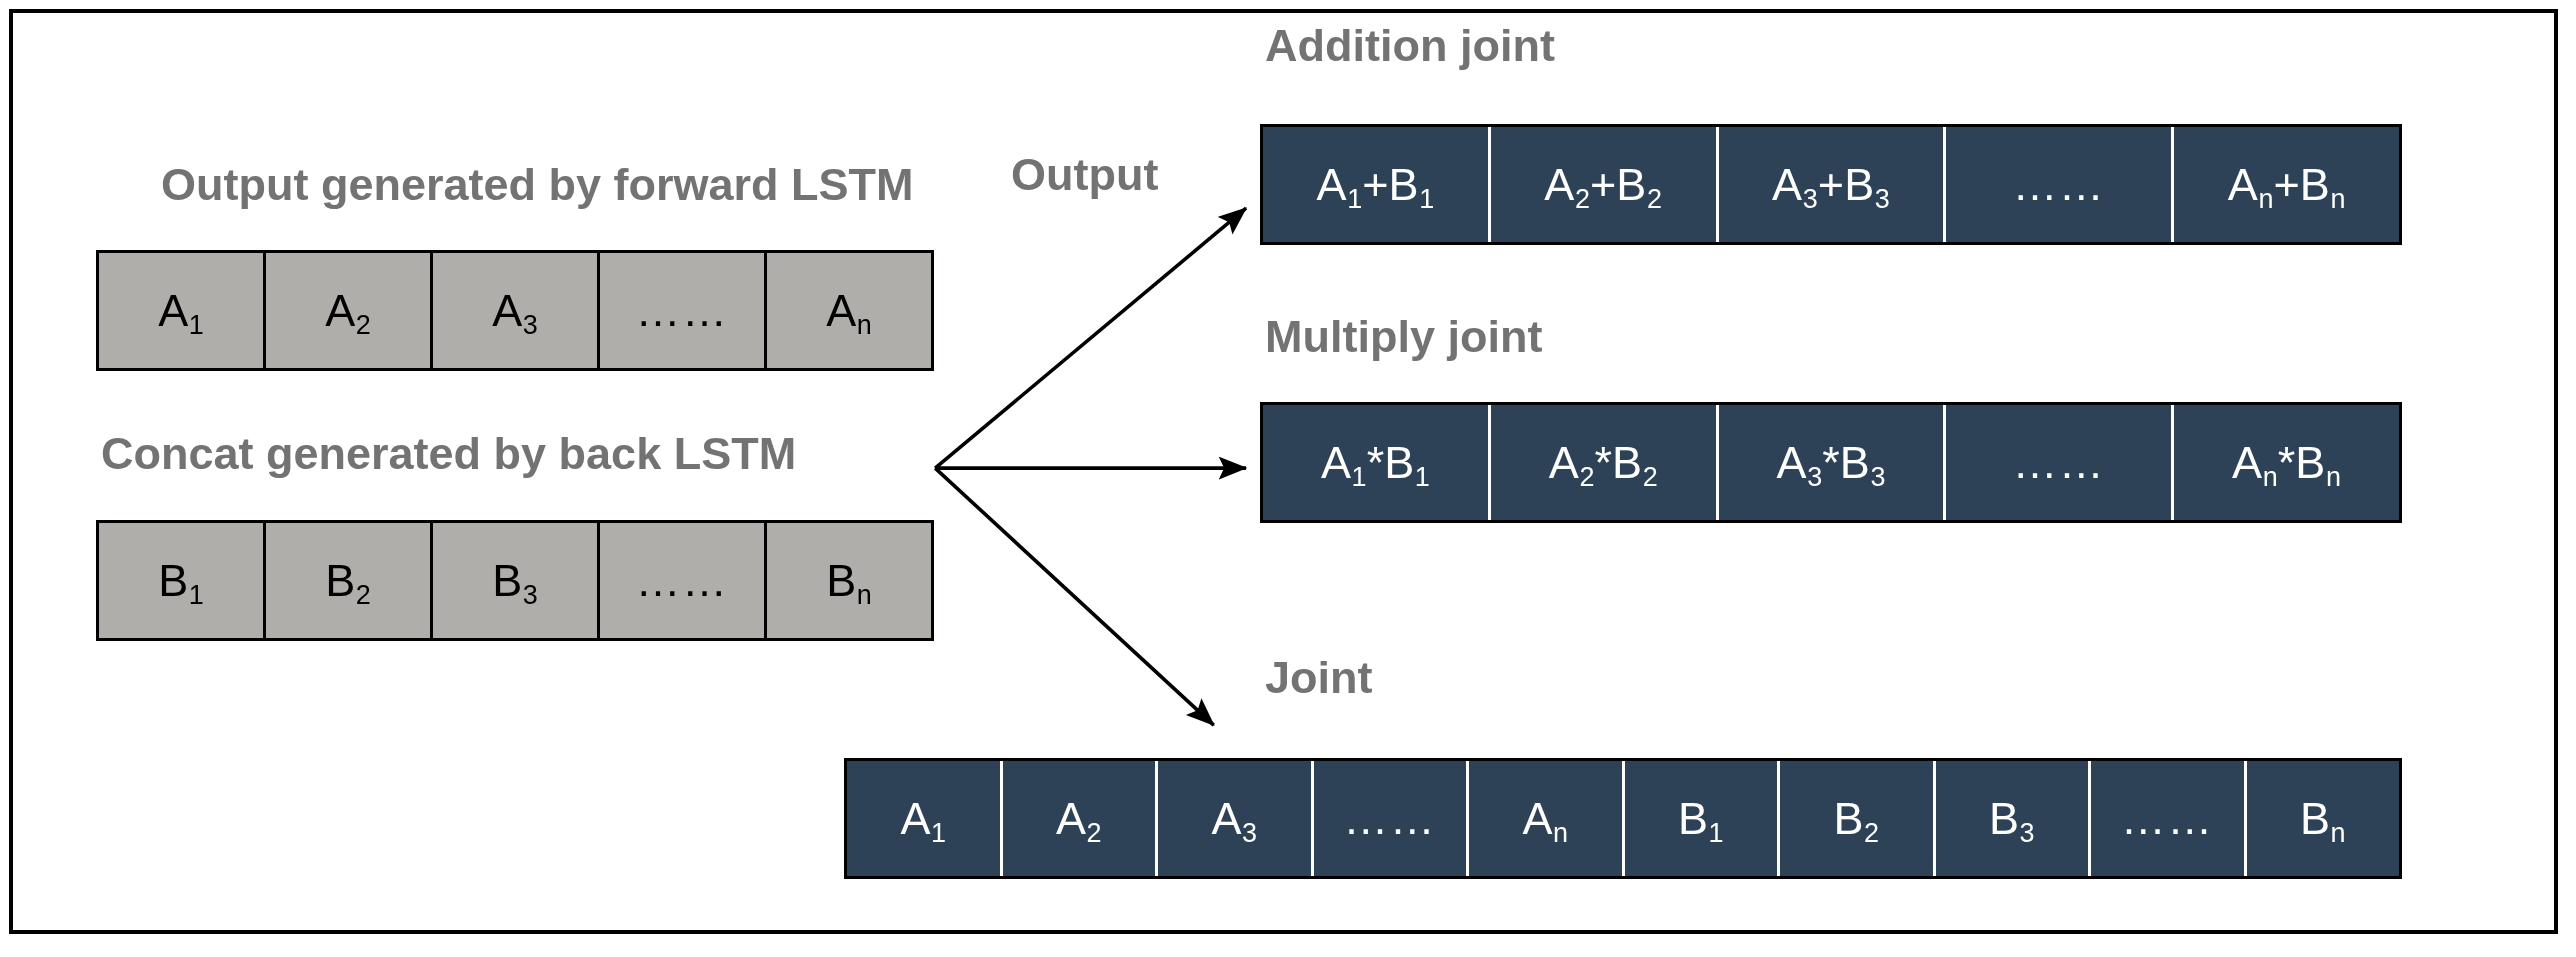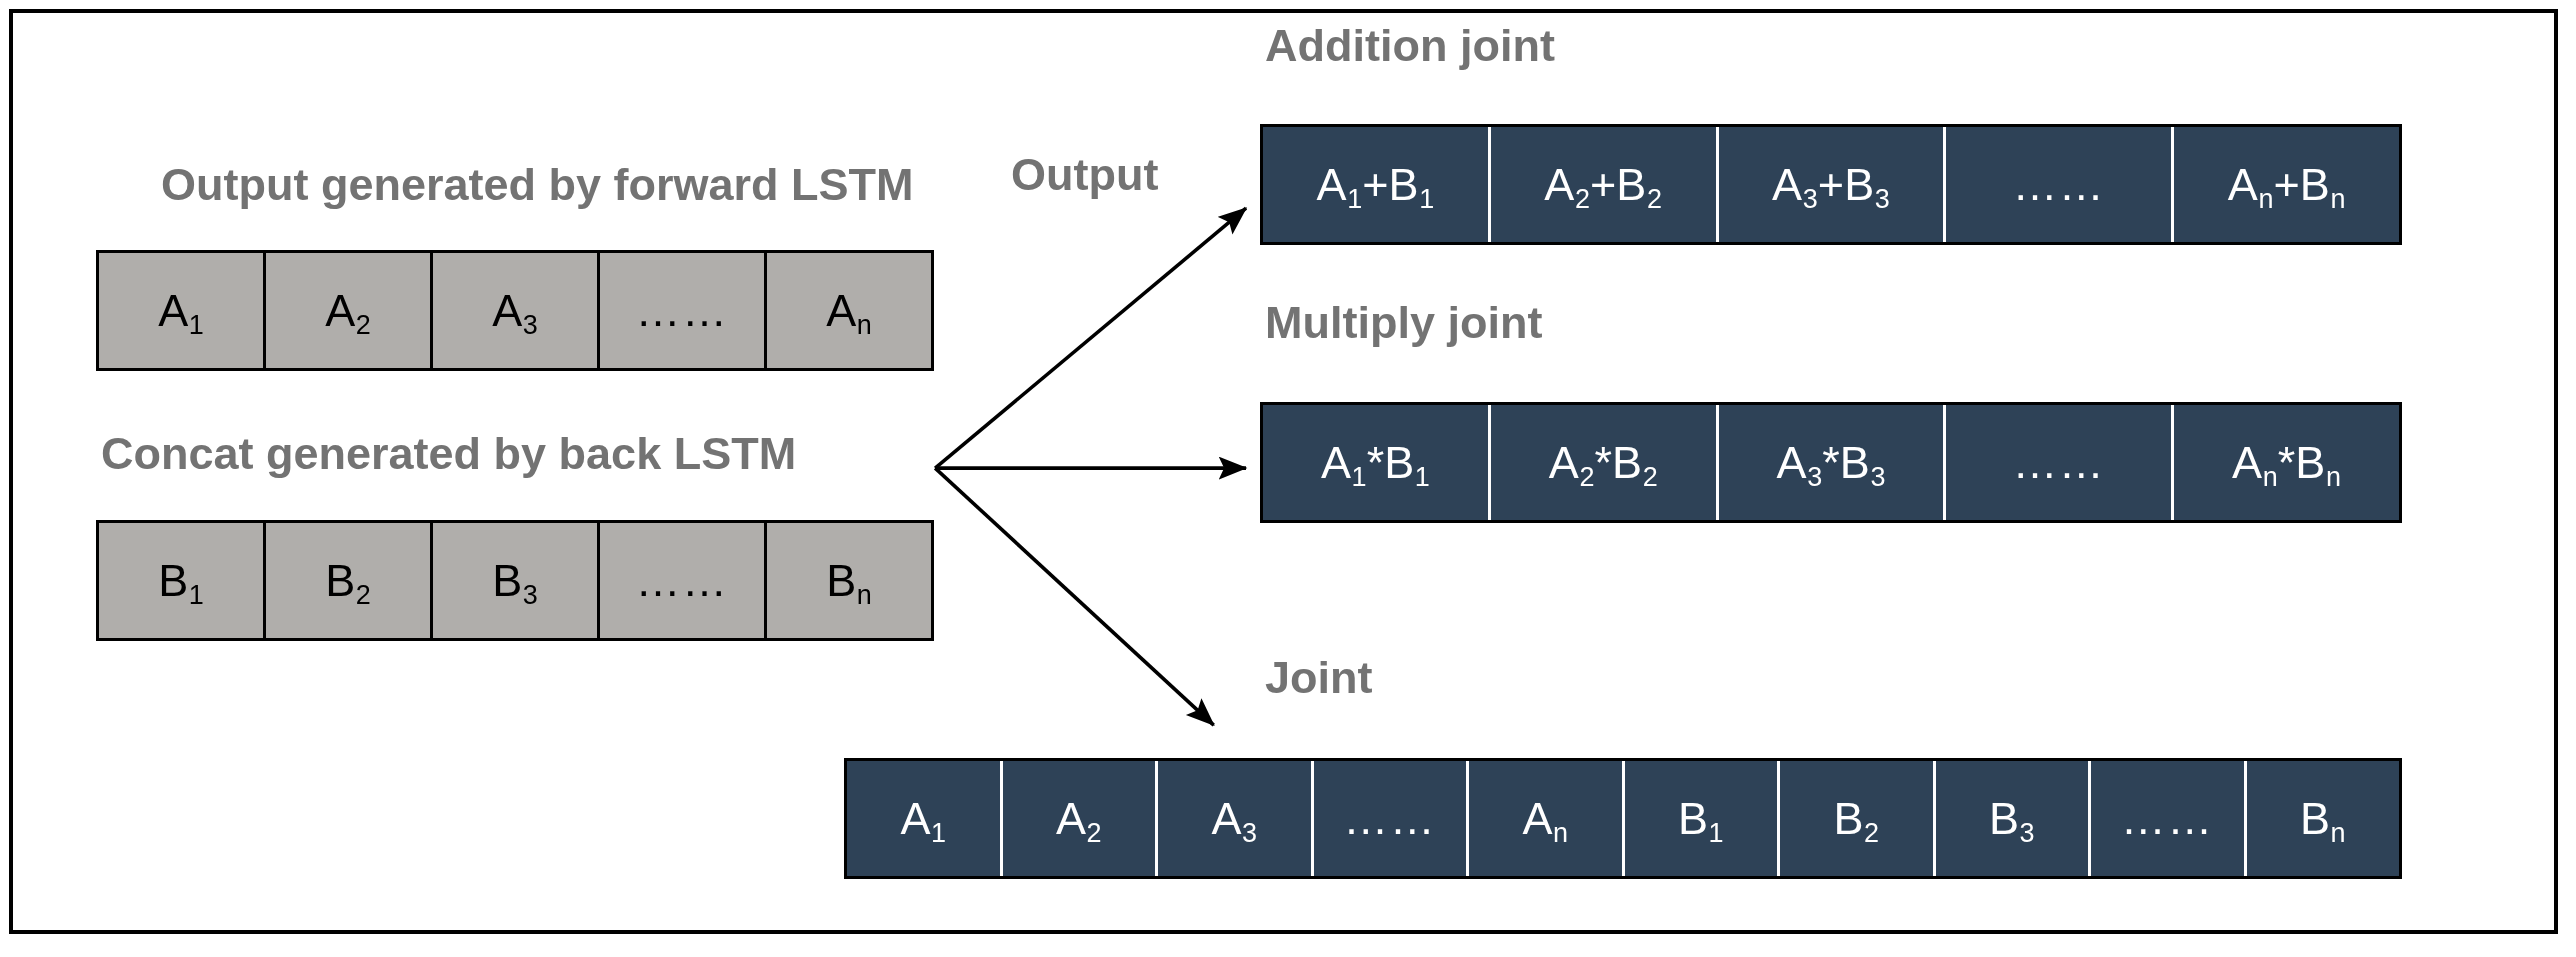--- a/index.html
+++ b/index.html
@@ -34,21 +34,21 @@
     font-size: 45px;
     line-height: 1;
     white-space: nowrap;
     font-weight: 700;
     letter-spacing: 0px;
   }
   .caption.cap-forward { left: 113px; top: 162px; margin-left: 48px; }
   .caption.cap-back    { left: 101px; top: 431px; }
   .caption.cap-joint   { left: 1011px; top: 152px; }
   .caption.cap-add     { left: 1265px; top: 23px; }
-  .caption.cap-mul     { left: 1265px; top: 300px; }
+  .caption.cap-mul     { left: 1265px; top: 314px; }
   .caption.cap-concat  { left: 1265px; top: 655px; }
 
   
   .block {
     position: absolute;
     display: flex;
     box-sizing: border-box;
     border: 3.6px solid #000000;
   }
   .block .cell {

